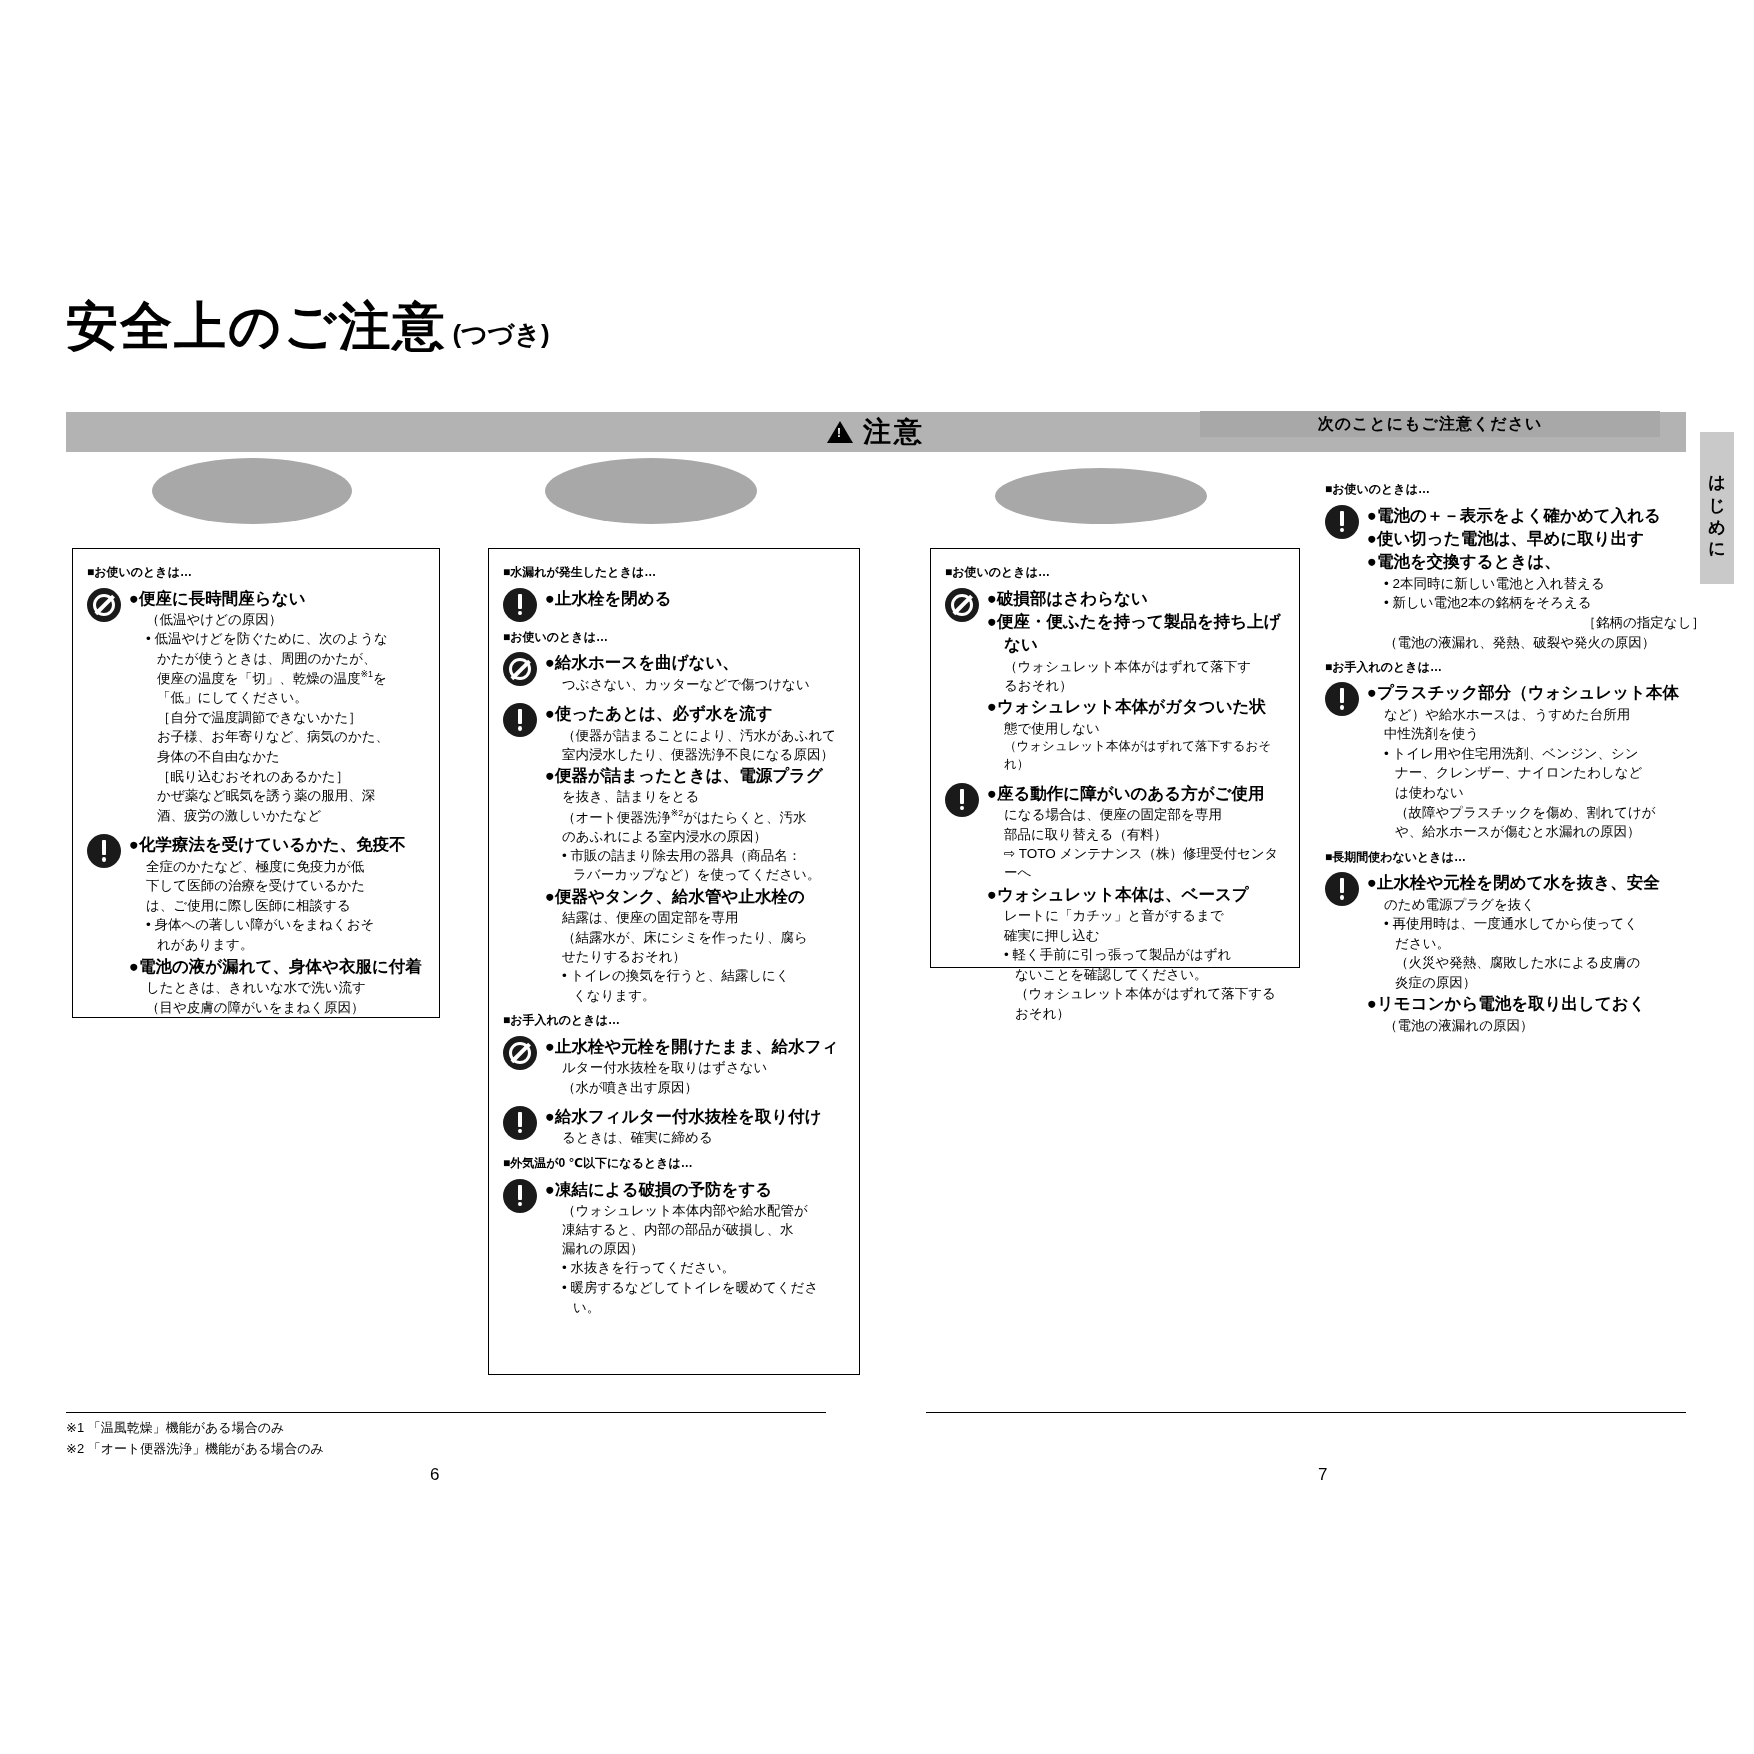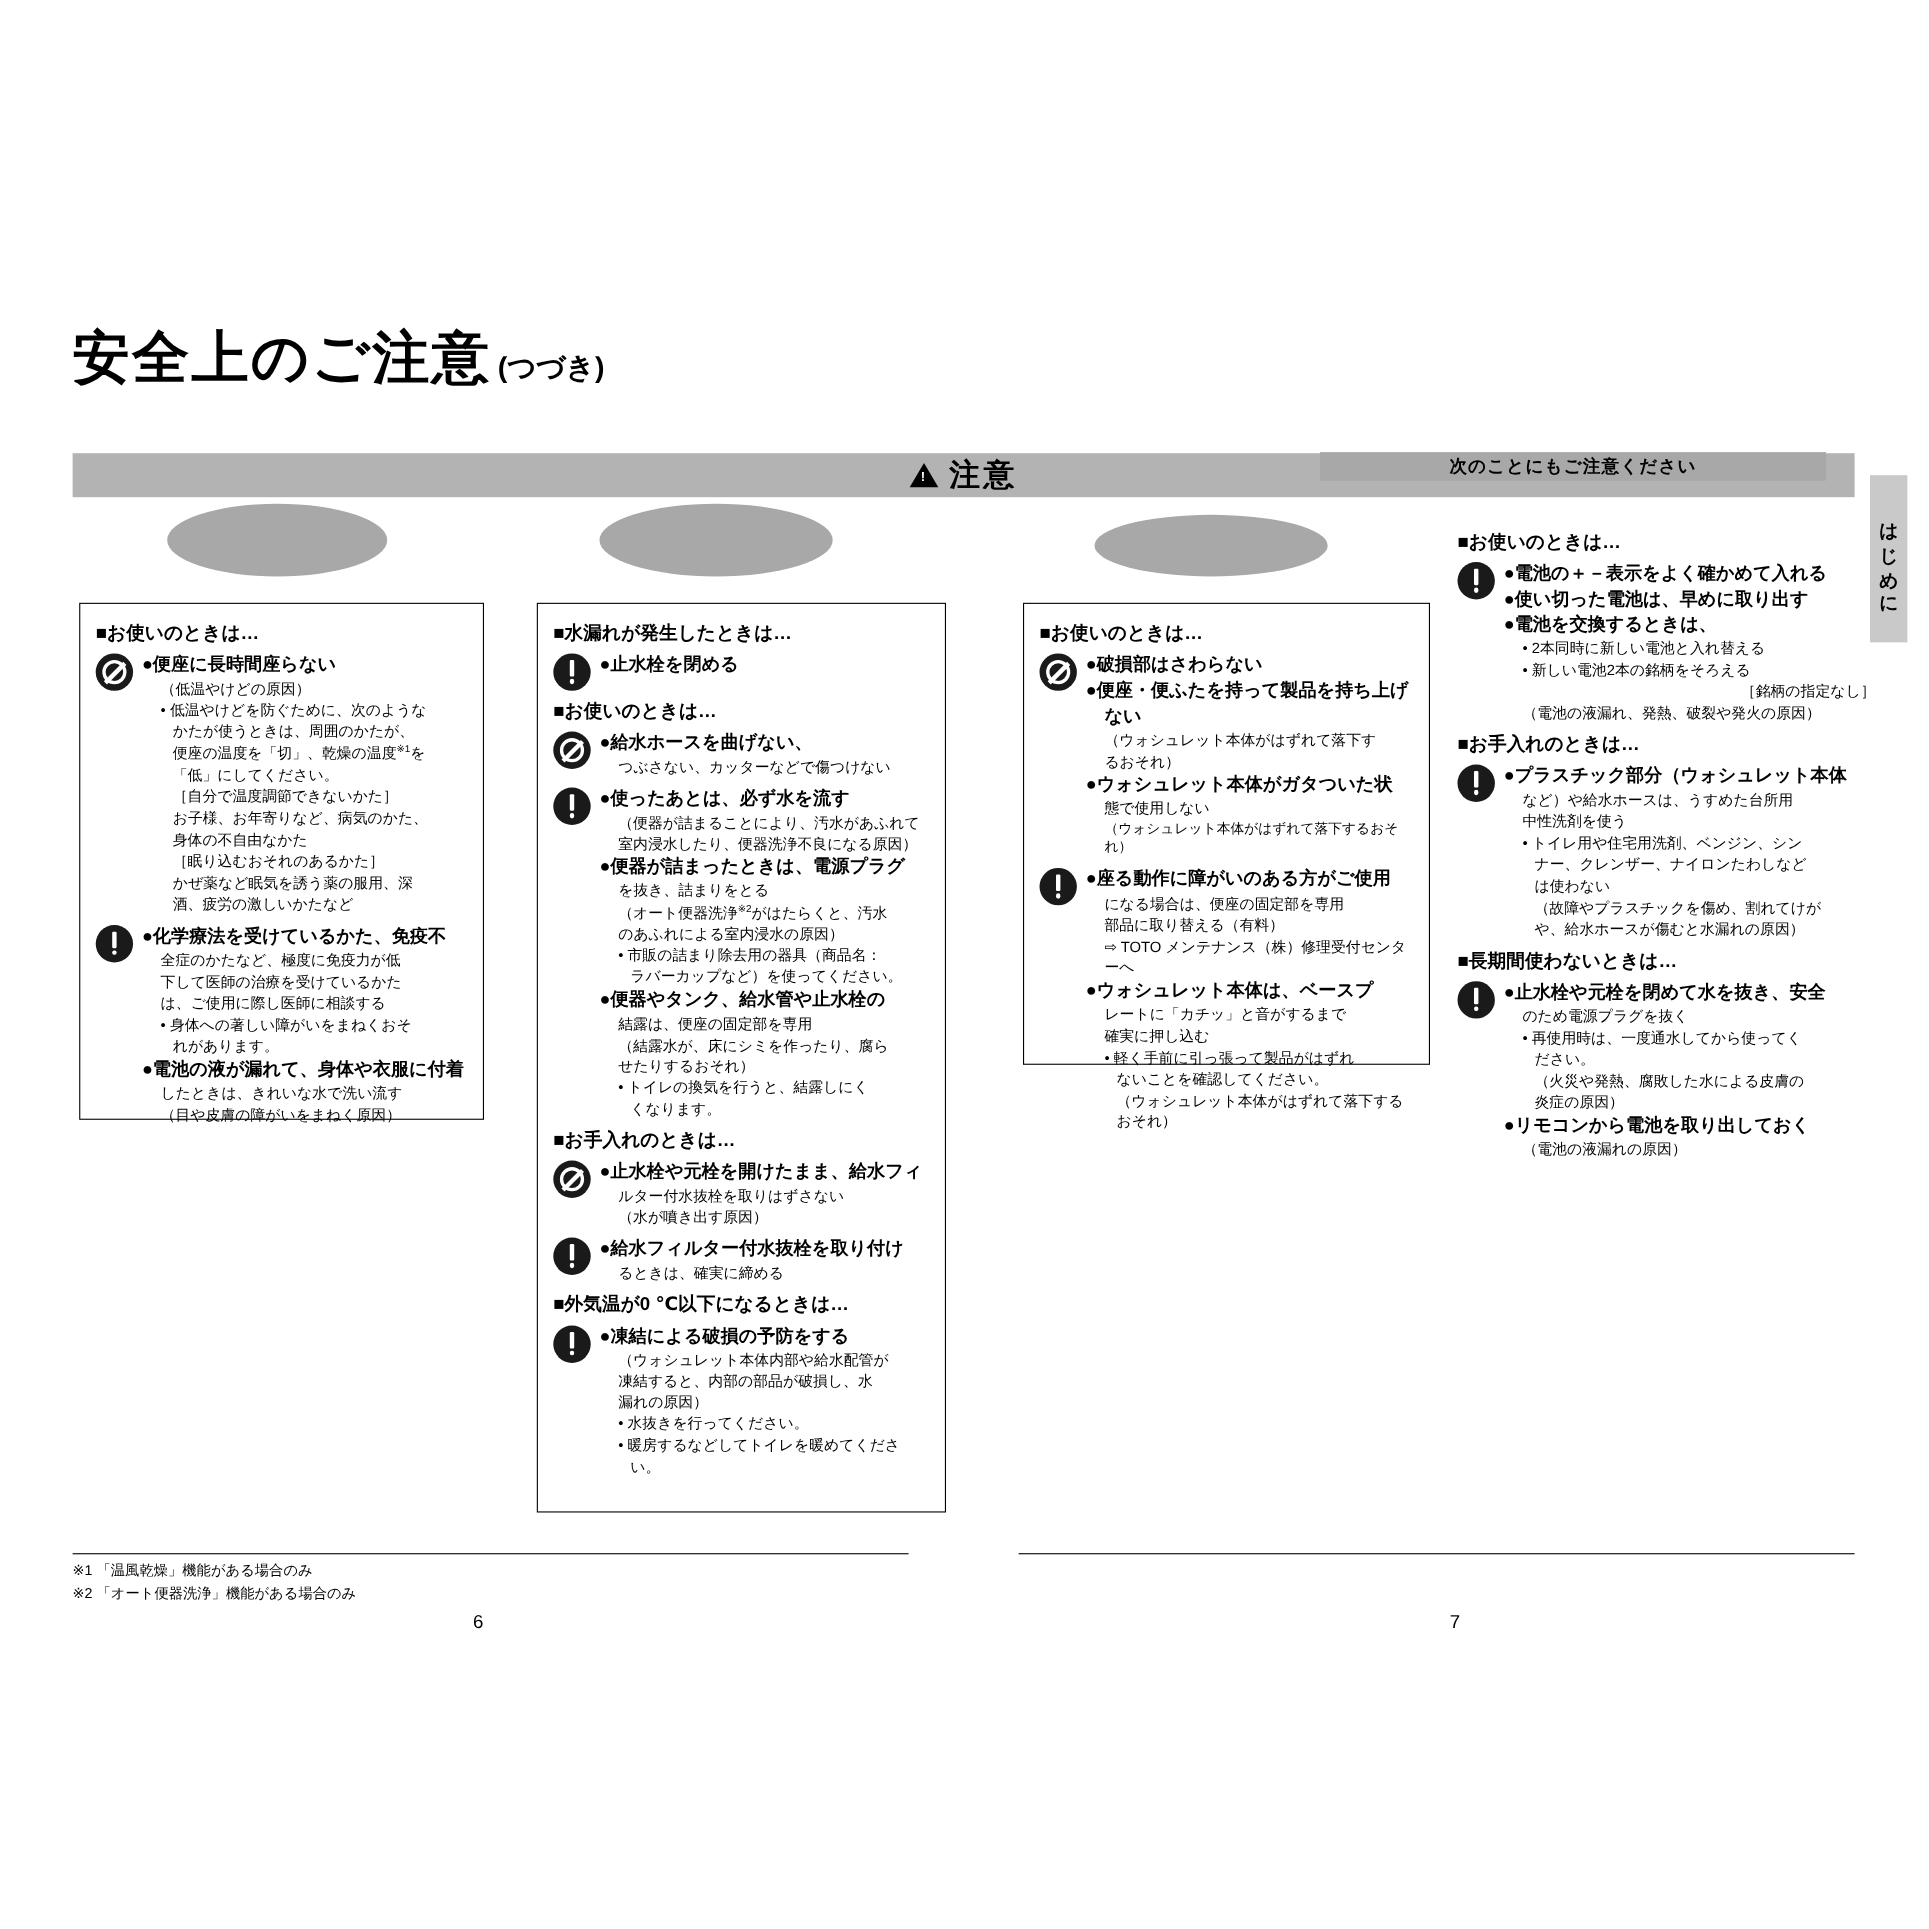--- a/index.html
+++ b/index.html
@@ -26,21 +26,21 @@
   
   .icon{width:34px;height:34px;border-radius:50%;flex:0 0 34px;position:relative;display:inline-block;}
   .icon.prohibit{background:#1a1a1a;}
   .icon.prohibit:before{content:"";position:absolute;left:6px;top:6px;width:22px;height:22px;border-radius:50%;border:3.5px solid #fff;box-sizing:border-box;}
   .icon.prohibit:after{content:"";position:absolute;left:4.5px;top:15.5px;width:25px;height:3.5px;background:#fff;transform:rotate(-45deg);}
   .icon.excl{background:#1a1a1a;}
   .icon.excl:before{content:"";position:absolute;left:15px;top:6px;width:4px;height:15px;background:#fff;border-radius:1px;}
   .icon.excl:after{content:"";position:absolute;left:15px;top:23px;width:4px;height:4.5px;background:#fff;border-radius:50%;}
 
   
-  .sec-head{font-size:17px;font-weight:bold;line-height:1.3;margin:0 0 6px 0;}
+  .sec-head{font-size:12px;font-weight:bold;line-height:1.3;margin:0 0 6px 0;}
   .row{display:flex;align-items:flex-start;margin-bottom:8px;}
   .row .icon{margin-right:8px;margin-top:1px;}
   .row .body{flex:1;}
   .lv1{font-size:16.5px;font-weight:bold;line-height:1.42;text-indent:-17px;padding-left:17px;}
   .note{font-size:13.5px;line-height:1.42;padding-left:17px;}
   .note.small{font-size:12.5px;}
   .lv2{font-size:13.5px;line-height:1.45;padding-left:28px;text-indent:-11px;}
   .lv2b{font-size:13.5px;line-height:1.45;padding-left:28px;}
   .plain{font-size:13.5px;line-height:1.45;padding-left:17px;}
   .right-align{text-align:right;}

